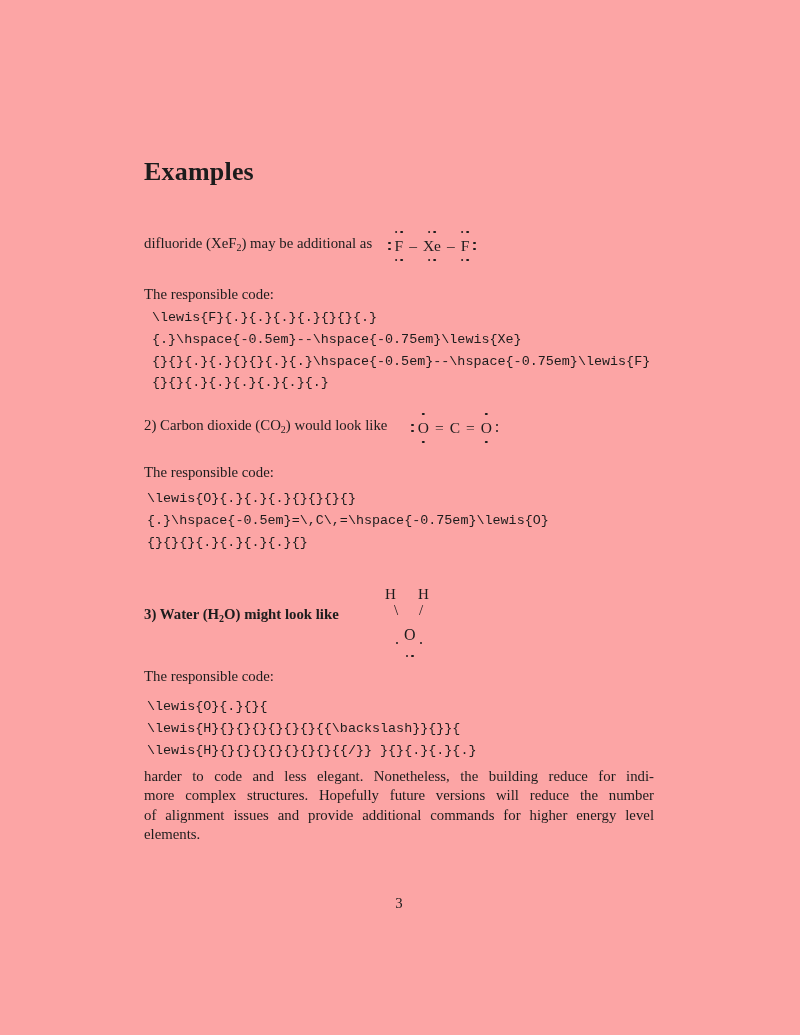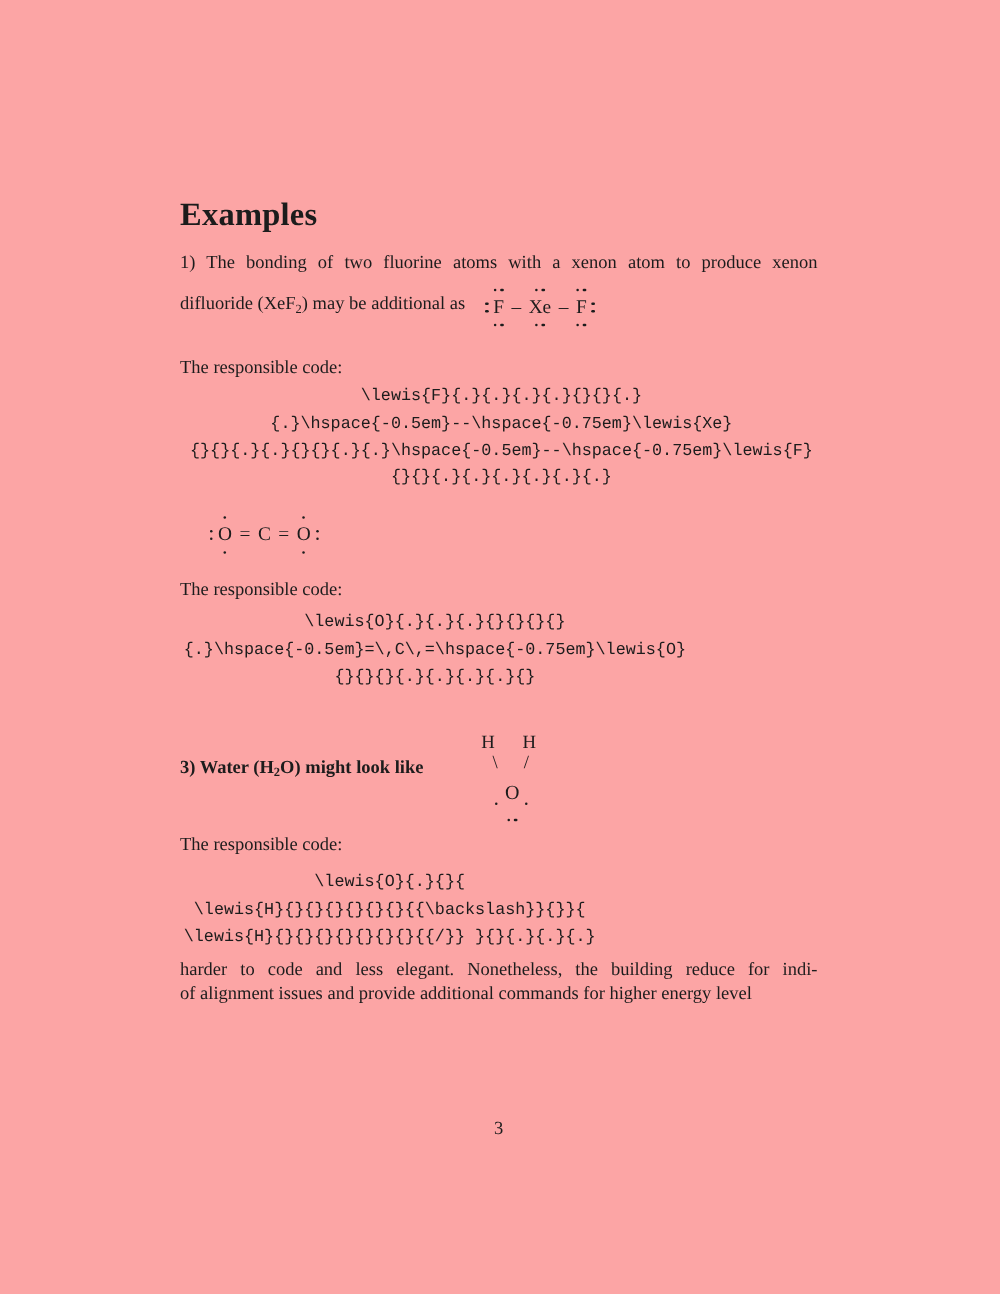--- a/index.html
+++ b/index.html
@@ -11,21 +11,21 @@
   }
   .abs { position:absolute; }
   .title { font-size:26px; font-weight:bold; letter-spacing:.2px; }
   .body-text { font-size:14.8px; line-height:19.4px; }
   .stretch { text-align:justify; text-align-last:justify; }
   .para-lines div { text-align:justify; text-align-last:justify; }
   .para-lines div:last-child { text-align-last:left; }
   .row { display:flex; align-items:center; }
   .code {
     font-family:"Liberation Mono","DejaVu Sans Mono",monospace;
-    font-size:13.4px; line-height:21.8px; white-space:pre;text-align:center;
+    font-size:13.4px; line-height:21.8px; white-space:pre;
   }
   .sub { font-size:10px; vertical-align:-3px; }
 
   
   .lewis { display:inline-flex; align-items:center; gap:3px; font-size:15.5px; }
   .lewis .atom { position:relative; display:inline-block; padding:0 1px; }
   .lewis .bond { margin:0 2px; }
   .dots { position:absolute; display:flex; gap:3px; }
   .dots i, .vpair i, .wdot i {
     width:2.4px; height:2.4px; background:#1c1c1c; border-radius:50%; display:block;
@@ -49,21 +49,20 @@
   .water .dr { left:37px; top:56px; }
   .water .db { left:23px; top:69px; }
 </style>
 </head>
 <body>
 
 <div class="page">
 
   <div class="abs title" style="left:144px; top:157px;">Examples</div>
 
-  <div class="abs body-text stretch" style="left:144px; top:201px; width:510px;">1) The bonding of two fluorine atoms with a xenon atom to produce xenon</div>
 
   <div class="abs row" style="left:144px; top:229px; height:34px;">
     <span class="body-text"><span>difluoride (XeF</span><span class="sub">2</span><span>) may be additional as</span></span>
     <span class="lewis" style="margin-left:16px;">
         <span class="vpair">
           <i></i>
           <i></i>
         </span>
         <span class="atom"><span>F</span><span class="dots top">
             <i></i>
@@ -93,20 +92,21 @@
           <i></i>
         </span>
       </span>
   </div>
 
   <div class="abs body-text" style="left:144px; top:285px;">The responsible code:</div>
 
   <div class="abs code" style="left:152px; top:307px;"><div>\lewis{F}{.}{.}{.}{.}{}{}{.}</div><div>{.}\hspace{-0.5em}--\hspace{-0.75em}\lewis{Xe}</div><div>{}{}{.}{.}{}{}{.}{.}\hspace{-0.5em}--\hspace{-0.75em}\lewis{F}</div><div>{}{}{.}{.}{.}{.}{.}{.}</div></div>
 
   <div class="abs row" style="left:144px; top:411px; height:34px;">
+    <span class="body-text"><span>2) Carbon dioxide (CO</span><span class="sub">2</span><span>) would look like</span></span>
     <span class="lewis" style="margin-left:24px;">
         <span class="vpair">
           <i></i>
           <i></i>
         </span>
         <span class="atom"><span>O</span><span class="dots top1">
             <i></i>
           </span><span class="dots bottom1">
             <i></i>
           </span></span>
@@ -148,18 +148,20 @@
         <i></i>
       </span>
   </div>
 
   <div class="abs body-text" style="left:144px; top:667px;">The responsible code:</div>
 
   <div class="abs code" style="left:147px; top:696px;"><div>\lewis{O}{.}{}{</div><div>\lewis{H}{}{}{}{}{}{}{{\backslash}}{}}{</div><div>\lewis{H}{}{}{}{}{}{}{}{{/}} }{}{.}{.}{.}</div></div>
 
   <div class="abs body-text para-lines" style="left:144px; top:767px; width:510px;">
       <div>harder to code and less elegant.  Nonetheless, the building reduce for indi-</div>
+      <div>more complex structures.  Hopefully future versions will reduce the number</div>
       <div>of alignment issues and provide additional commands for higher energy level</div>
+      <div>elements.</div>
     </div>
 
   <div class="abs body-text" style="left:144px; top:894px; width:510px; text-align:center;">3</div>
 
 </div>
 
 </body></html>

